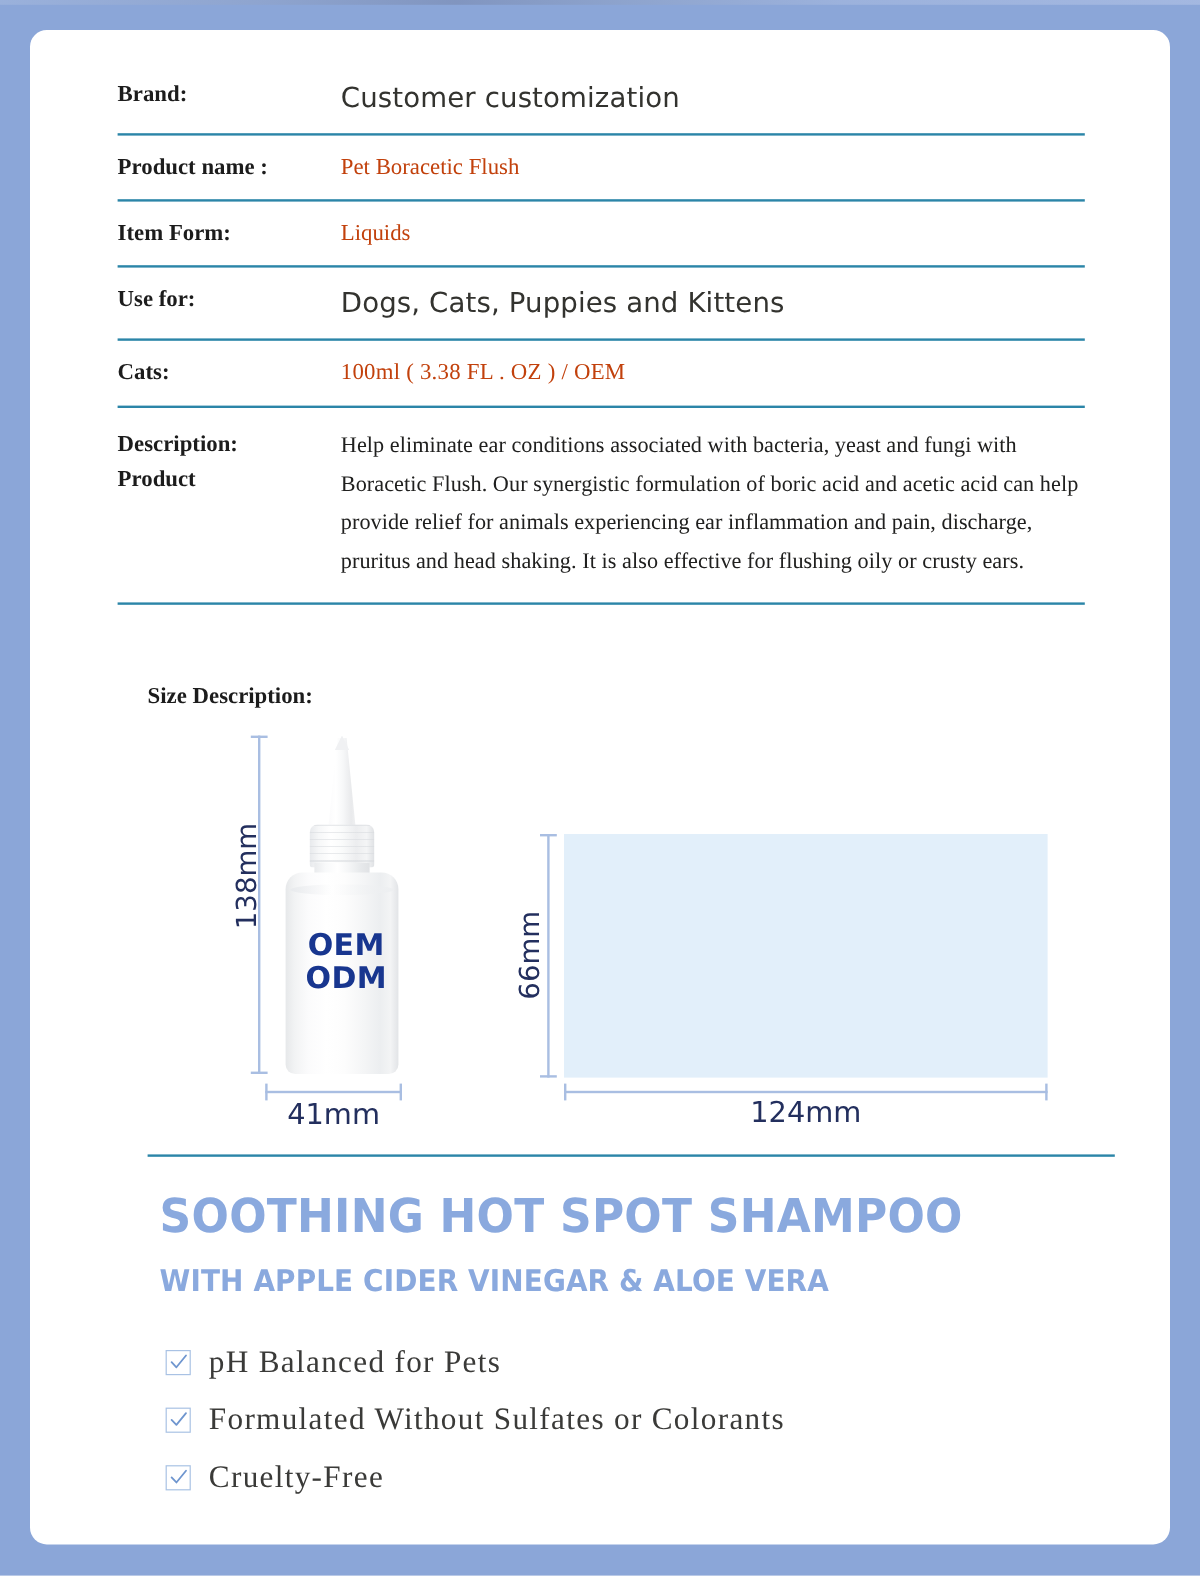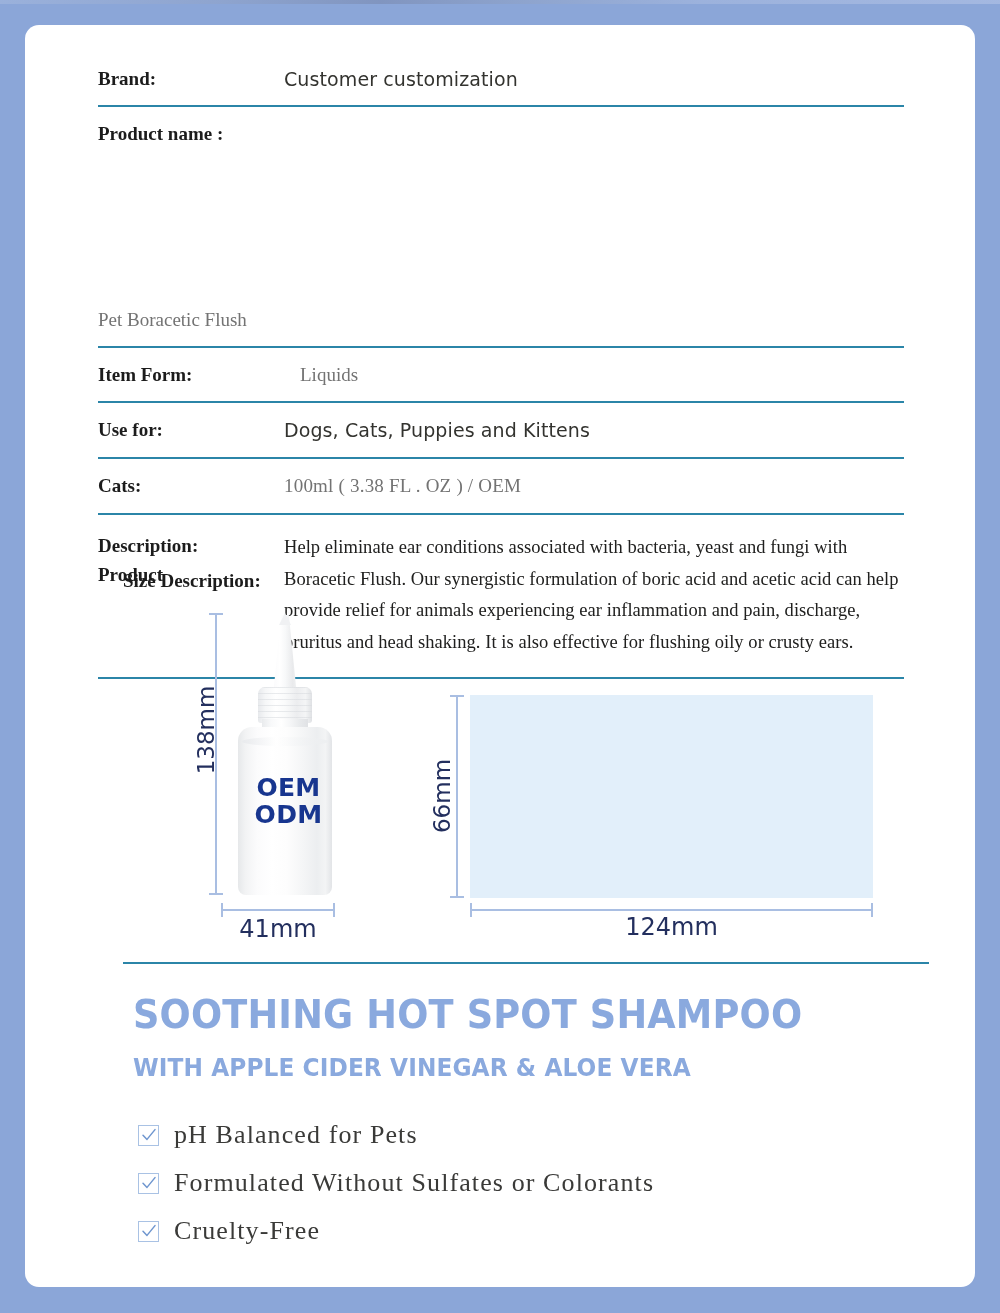--- a/index.html
+++ b/index.html
@@ -57,35 +57,35 @@
     font-family: "Liberation Serif", serif;
     font-weight: bold;
     font-size: 19px;
     color: #1c1c1c;
     line-height: 1.42;
   }
 
   .spec-value {
     flex: 1;
     font-size: 19px;
-    color: #737373;
+    color: #c2410c;
     line-height: 1.42;
   }
 
   .r-brand   { padding: 15px 0 12px; }
-  .r-name    { padding: 14px 0 12px; flex-direction: column; }
-  .r-form    { padding: 14px 0 12px; gap: 16px; }
+  .r-name    { padding: 14px 0 12px; }
+  .r-form    { padding: 14px 0 12px; }
   .r-use     { padding: 14px 0 13px; }
   .r-spec    { padding: 14px 0 13px; }
   .r-desc    { padding: 17px 0 18px; }
 
   
   .v-sans {
     font-family: "DejaVu Sans", sans-serif;
-    font-size: 19px;
+    font-size: 23px;
     letter-spacing: .1px;
     color: #33332f;
   }
 
   .v-serif-spec {
     font-family: Liberation Serif, serif;
     font-size: 19px;
     letter-spacing: .2px;
   }
 

